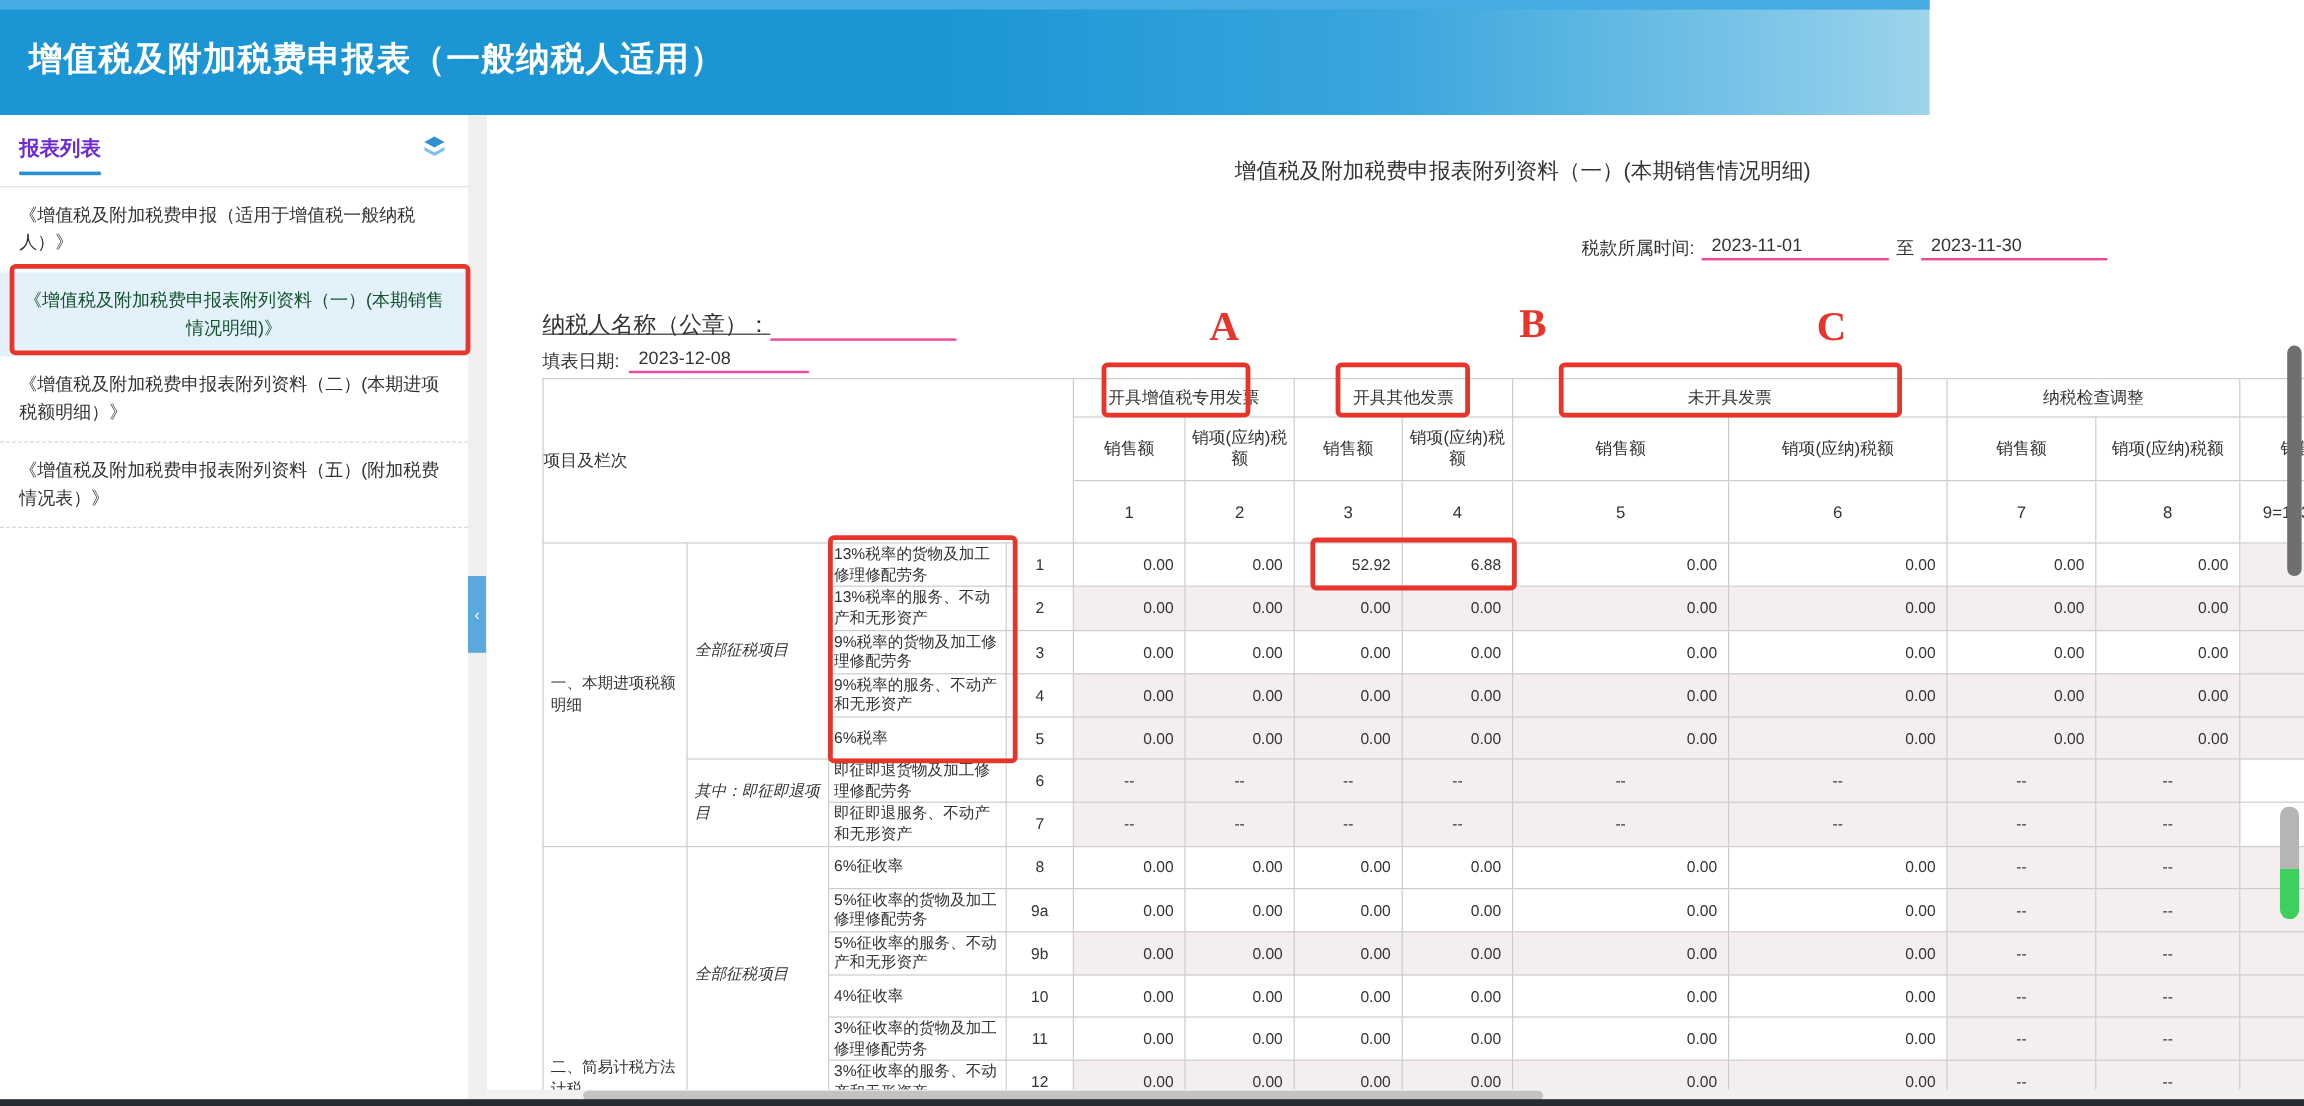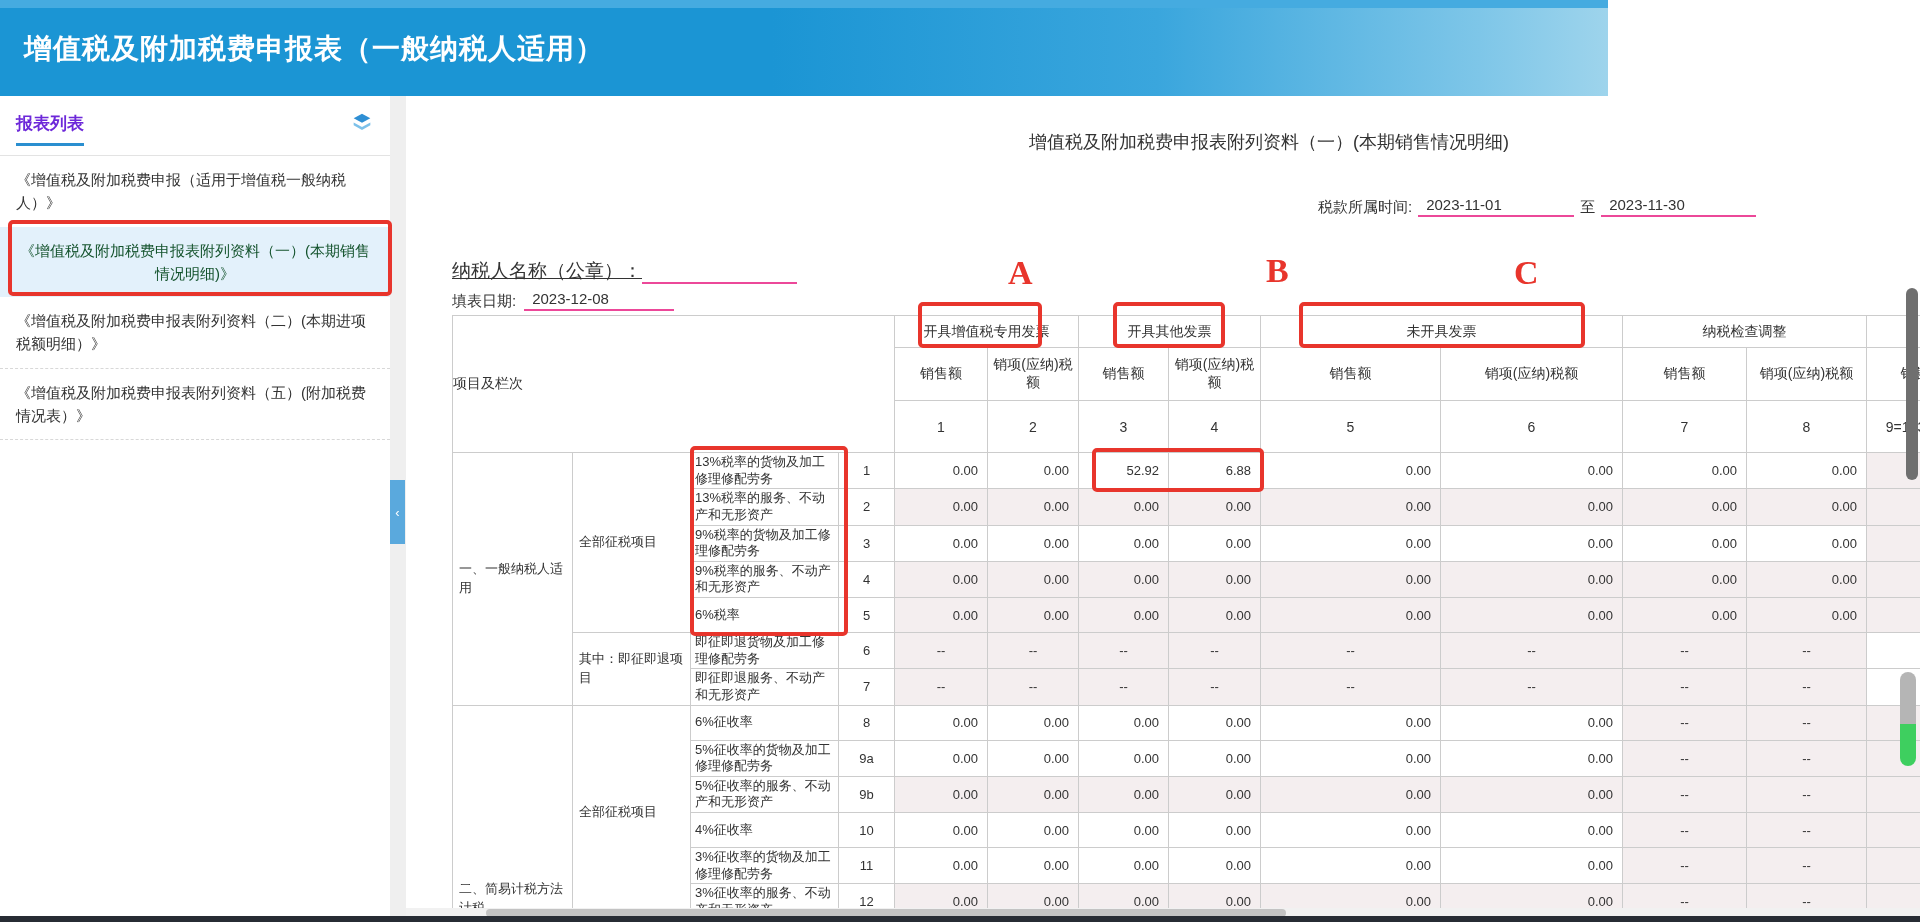--- a/index.html
+++ b/index.html
@@ -48,21 +48,21 @@
   
   .tbl-wrap { position:absolute; left:46px; top:219px; width:1530px; }
   table.rpt { border-collapse:collapse; table-layout:fixed; width:1524px; font-size:13px; }
   table.rpt th, table.rpt td { border:1px solid #ccc; background:#fff; font-weight:400; color:#333; }
   th.gh { height:32px; font-size:14px; }
   th.sh { height:53px; font-size:14px; }
   td.nh { height:52px; text-align:center; font-size:14px; }
   td.corner { text-align:left; font-size:14px; }
   td.g1 { vertical-align:middle; padding:4px 6px; line-height:1.45; font-size:13px; }
   td.g1.bottom { vertical-align:bottom; padding-bottom:2px; }
-  td.g2 { vertical-align:middle; padding:4px 6px; line-height:1.45; font-size:13px; }
+  td.g2 { vertical-align:middle; padding:4px 6px; line-height:1.45; font-size:13px;font-style:italic; }
   td.item { padding:1px 4px; line-height:1.28; font-size:13px; height:35px; }
   td.rn { text-align:center; font-size:13px; }
   td.val { text-align:right; padding-right:9px; height:35px; font-size:13px; }
   td.val.dash { text-align:center; padding-right:0; background:#f4eeef; }
   td.val.shaded { background:#f4eeef; }
   td.val.col9 { background:#f4eeef; }
   td.val.col9.cw { background:#fff; }
 
   
   .redbox { position:absolute; border:4px solid #e8352c; border-radius:5px; pointer-events:none; }
@@ -169,21 +169,21 @@
             <td class="nh">3</td>
             <td class="nh">4</td>
             <td class="nh">5</td>
             <td class="nh">6</td>
             <td class="nh">7</td>
             <td class="nh">8</td>
             <td class="nh">9=1+3+5+7</td>
           </tr>
 
           <tr>
-            <td class="g1" rowspan="7">一、一般纳税人适用</td>
+            <td class="g1" rowspan="7">一、本期进项税额明细</td>
             <td class="g2" rowspan="5">全部征税项目</td>
             <td class="item">13%税率的货物及加工修理修配劳务</td>
             <td class="rn">1</td>
           <td class="val">0.00</td>
               <td class="val">0.00</td>
               <td class="val">52.92</td>
               <td class="val">6.88</td>
               <td class="val">0.00</td>
               <td class="val">0.00</td>
               <td class="val">0.00</td>

